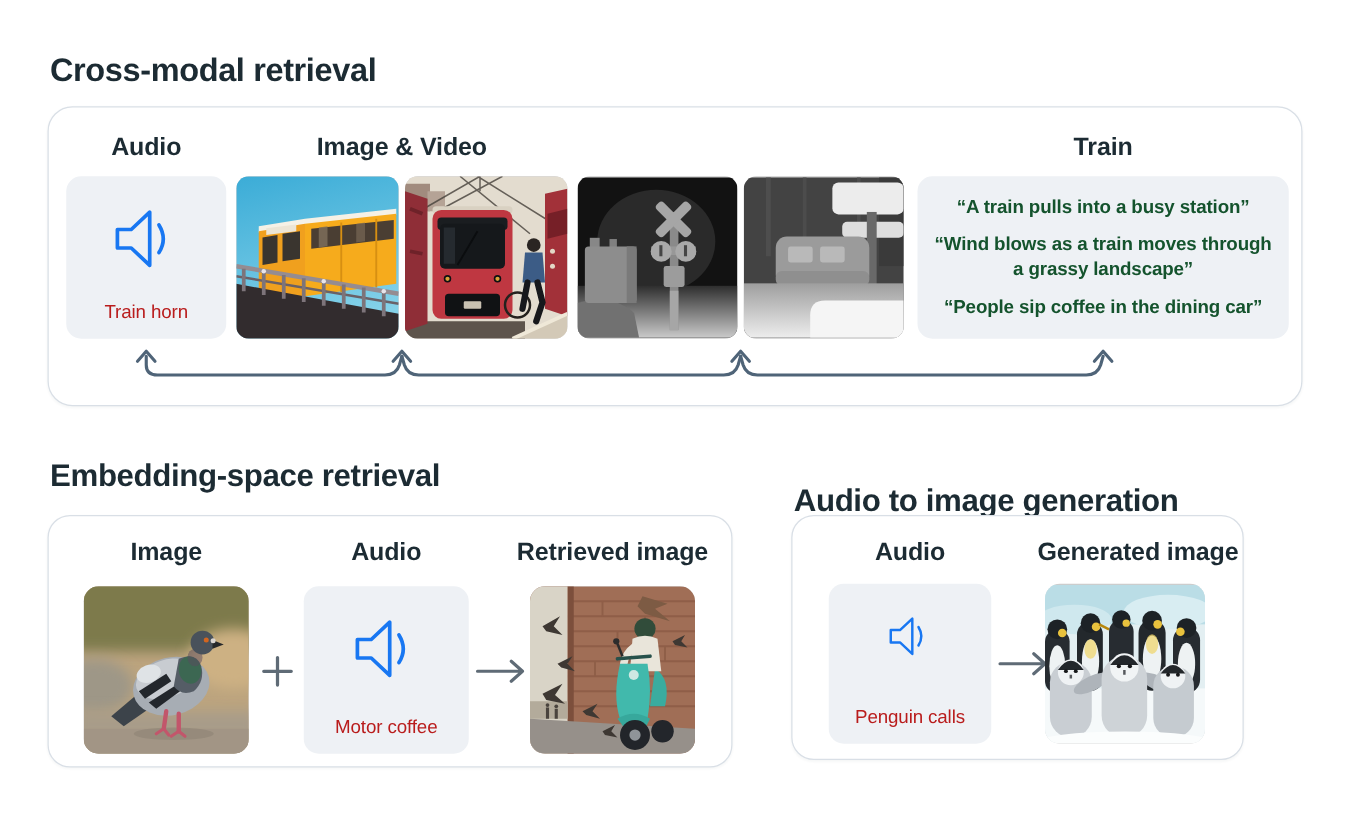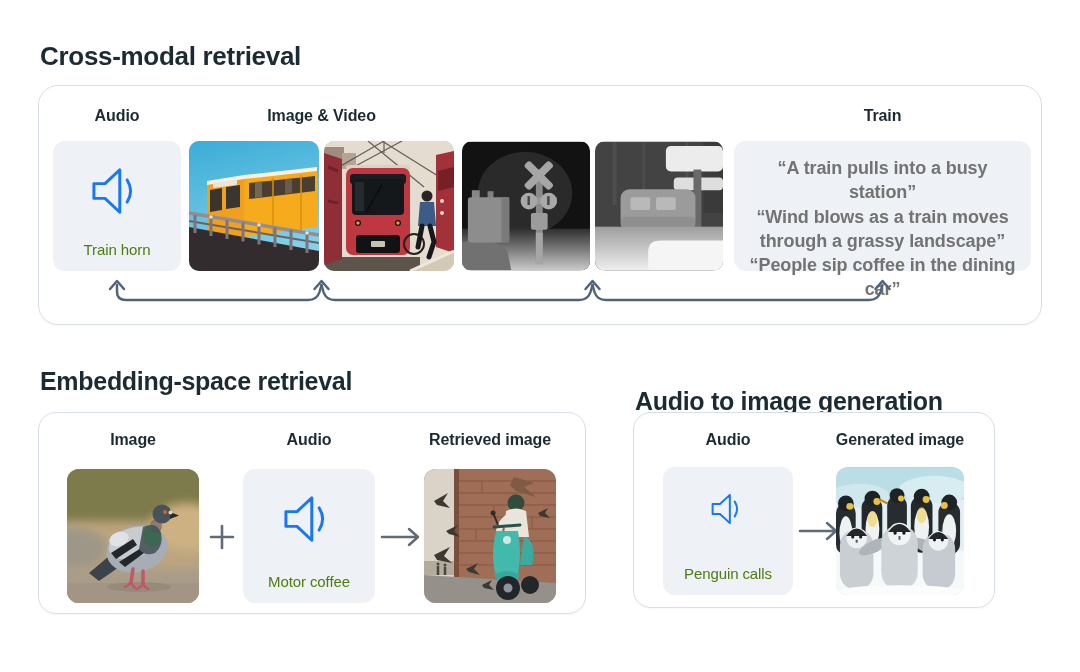--- a/index.html
+++ b/index.html
@@ -23,45 +23,45 @@
     position:absolute; background:#ffffff;
     border:1px solid #d9dfe6; border-radius:20px;
     box-shadow:0 1px 2px rgba(28,43,51,0.04);
   }
   #panel-cross { left:38px; top:85px;  width:1004px; height:240px; }
   #panel-arith { left:38px; top:412px; width:548px;  height:202px; border-radius:18px; }
   #panel-gen   { left:633px; top:412px; width:362px; height:196px; border-radius:18px; }
 
   .col-h {
     position:absolute; top:21px;
-    font-size:16px; font-weight:600; letter-spacing:-0.1px;
+    font-size:20px; font-weight:600; letter-spacing:-0.1px;
     text-align:center; color:#1c2b33; white-space:nowrap;
   }
   #panel-arith .col-h, #panel-gen .col-h { top:18px; }
 
   .audio-card {
     position:absolute; background:#eef1f5; border-radius:12px;
     display:flex; flex-direction:column; align-items:center; justify-content:space-between;
     padding:26px 6px 13px;
   }
   .audio-card .spk { display:block; }
-  .card-label { font-size:15px; color:#4d7c0f; letter-spacing:-0.1px; white-space:nowrap; }
+  .card-label { font-size:15px; color:#b91c1c; letter-spacing:-0.1px; white-space:nowrap; }
 
   .tile {
     position:absolute; border-radius:10px; overflow:hidden; background:#ccc;
   }
   .tile svg { display:block; width:100%; height:100%; }
 
   .text-card {
     position:absolute; left:695px; top:55px; width:297px; height:130px;
     background:#eef1f5; border-radius:12px;
     display:flex; flex-direction:column; justify-content:space-between;
     padding:15px 10px; text-align:center;
   }
-  .quote { font-size:18px; font-weight:600; line-height:1.35; letter-spacing:-0.1px; color:#737373; }
+  .quote { font-size:15px; font-weight:600; line-height:1.35; letter-spacing:-0.1px; color:#14532d; }
 
   .flow-arrow, .op { position:absolute; }
 </style>
 </head>
 <body>
 
 <div class="canvas">
 
   <div class="sec-title" id="title-cross" style="top:42px;">Cross-modal retrieval</div>
 

